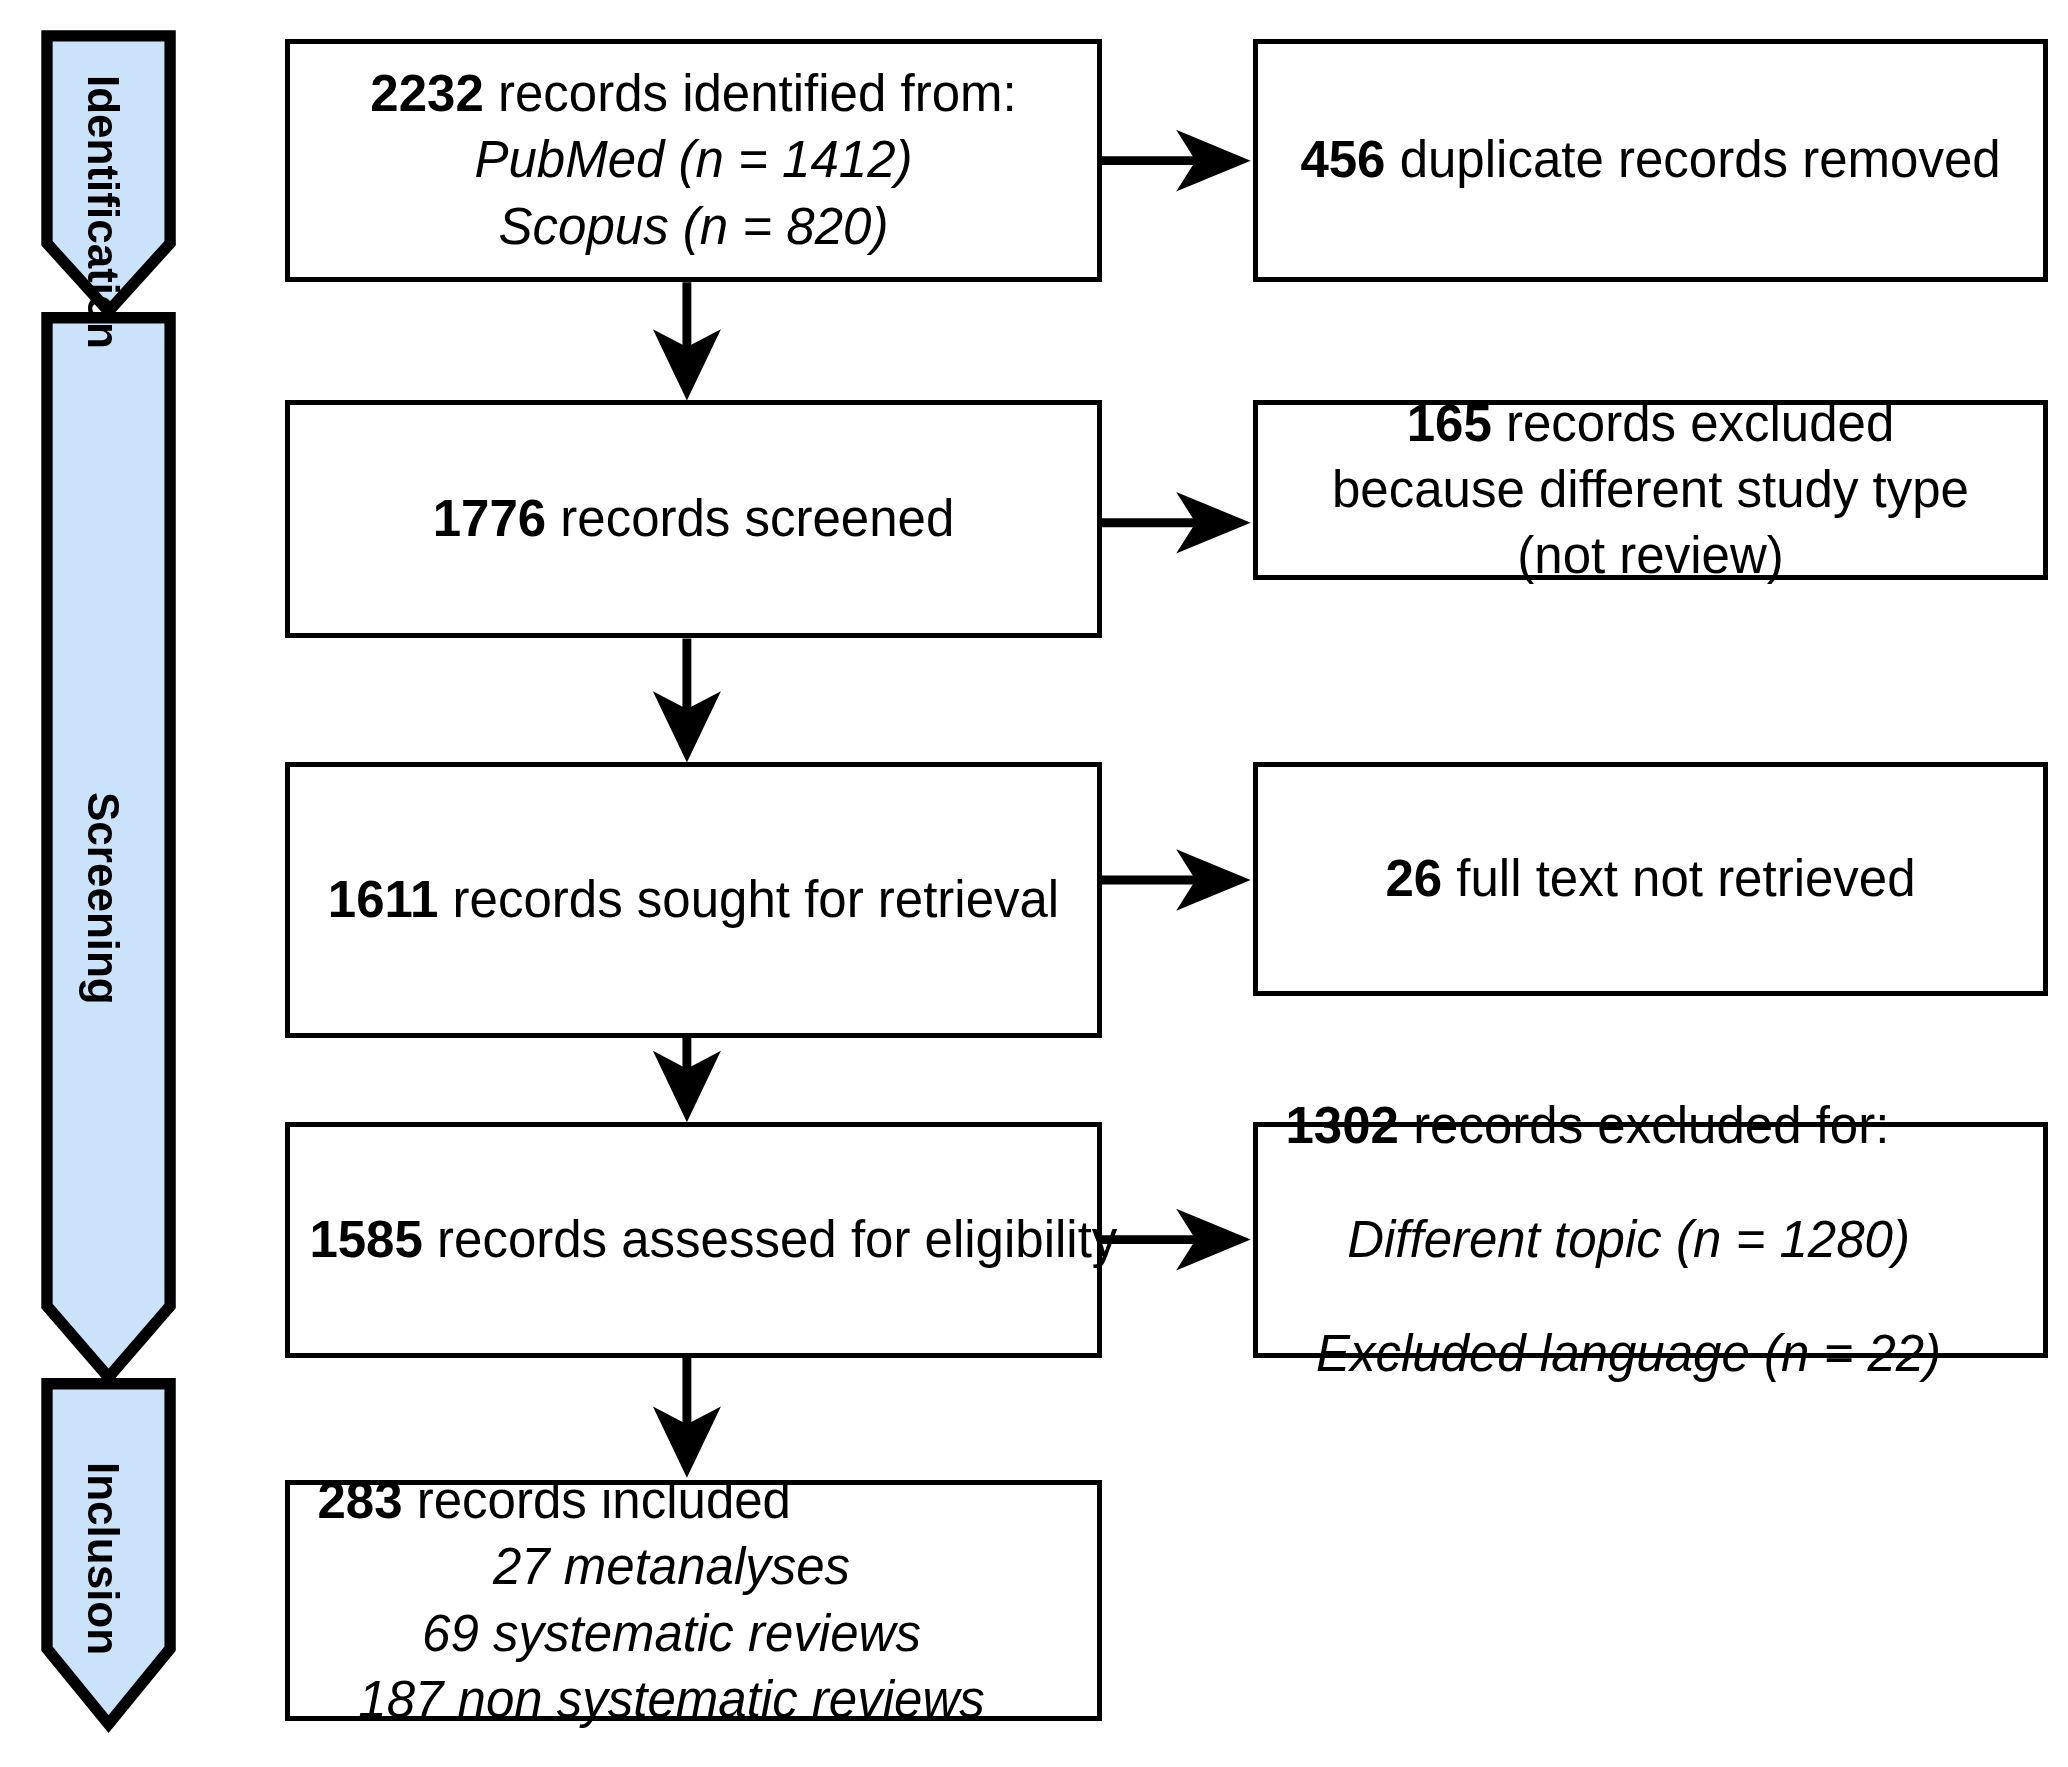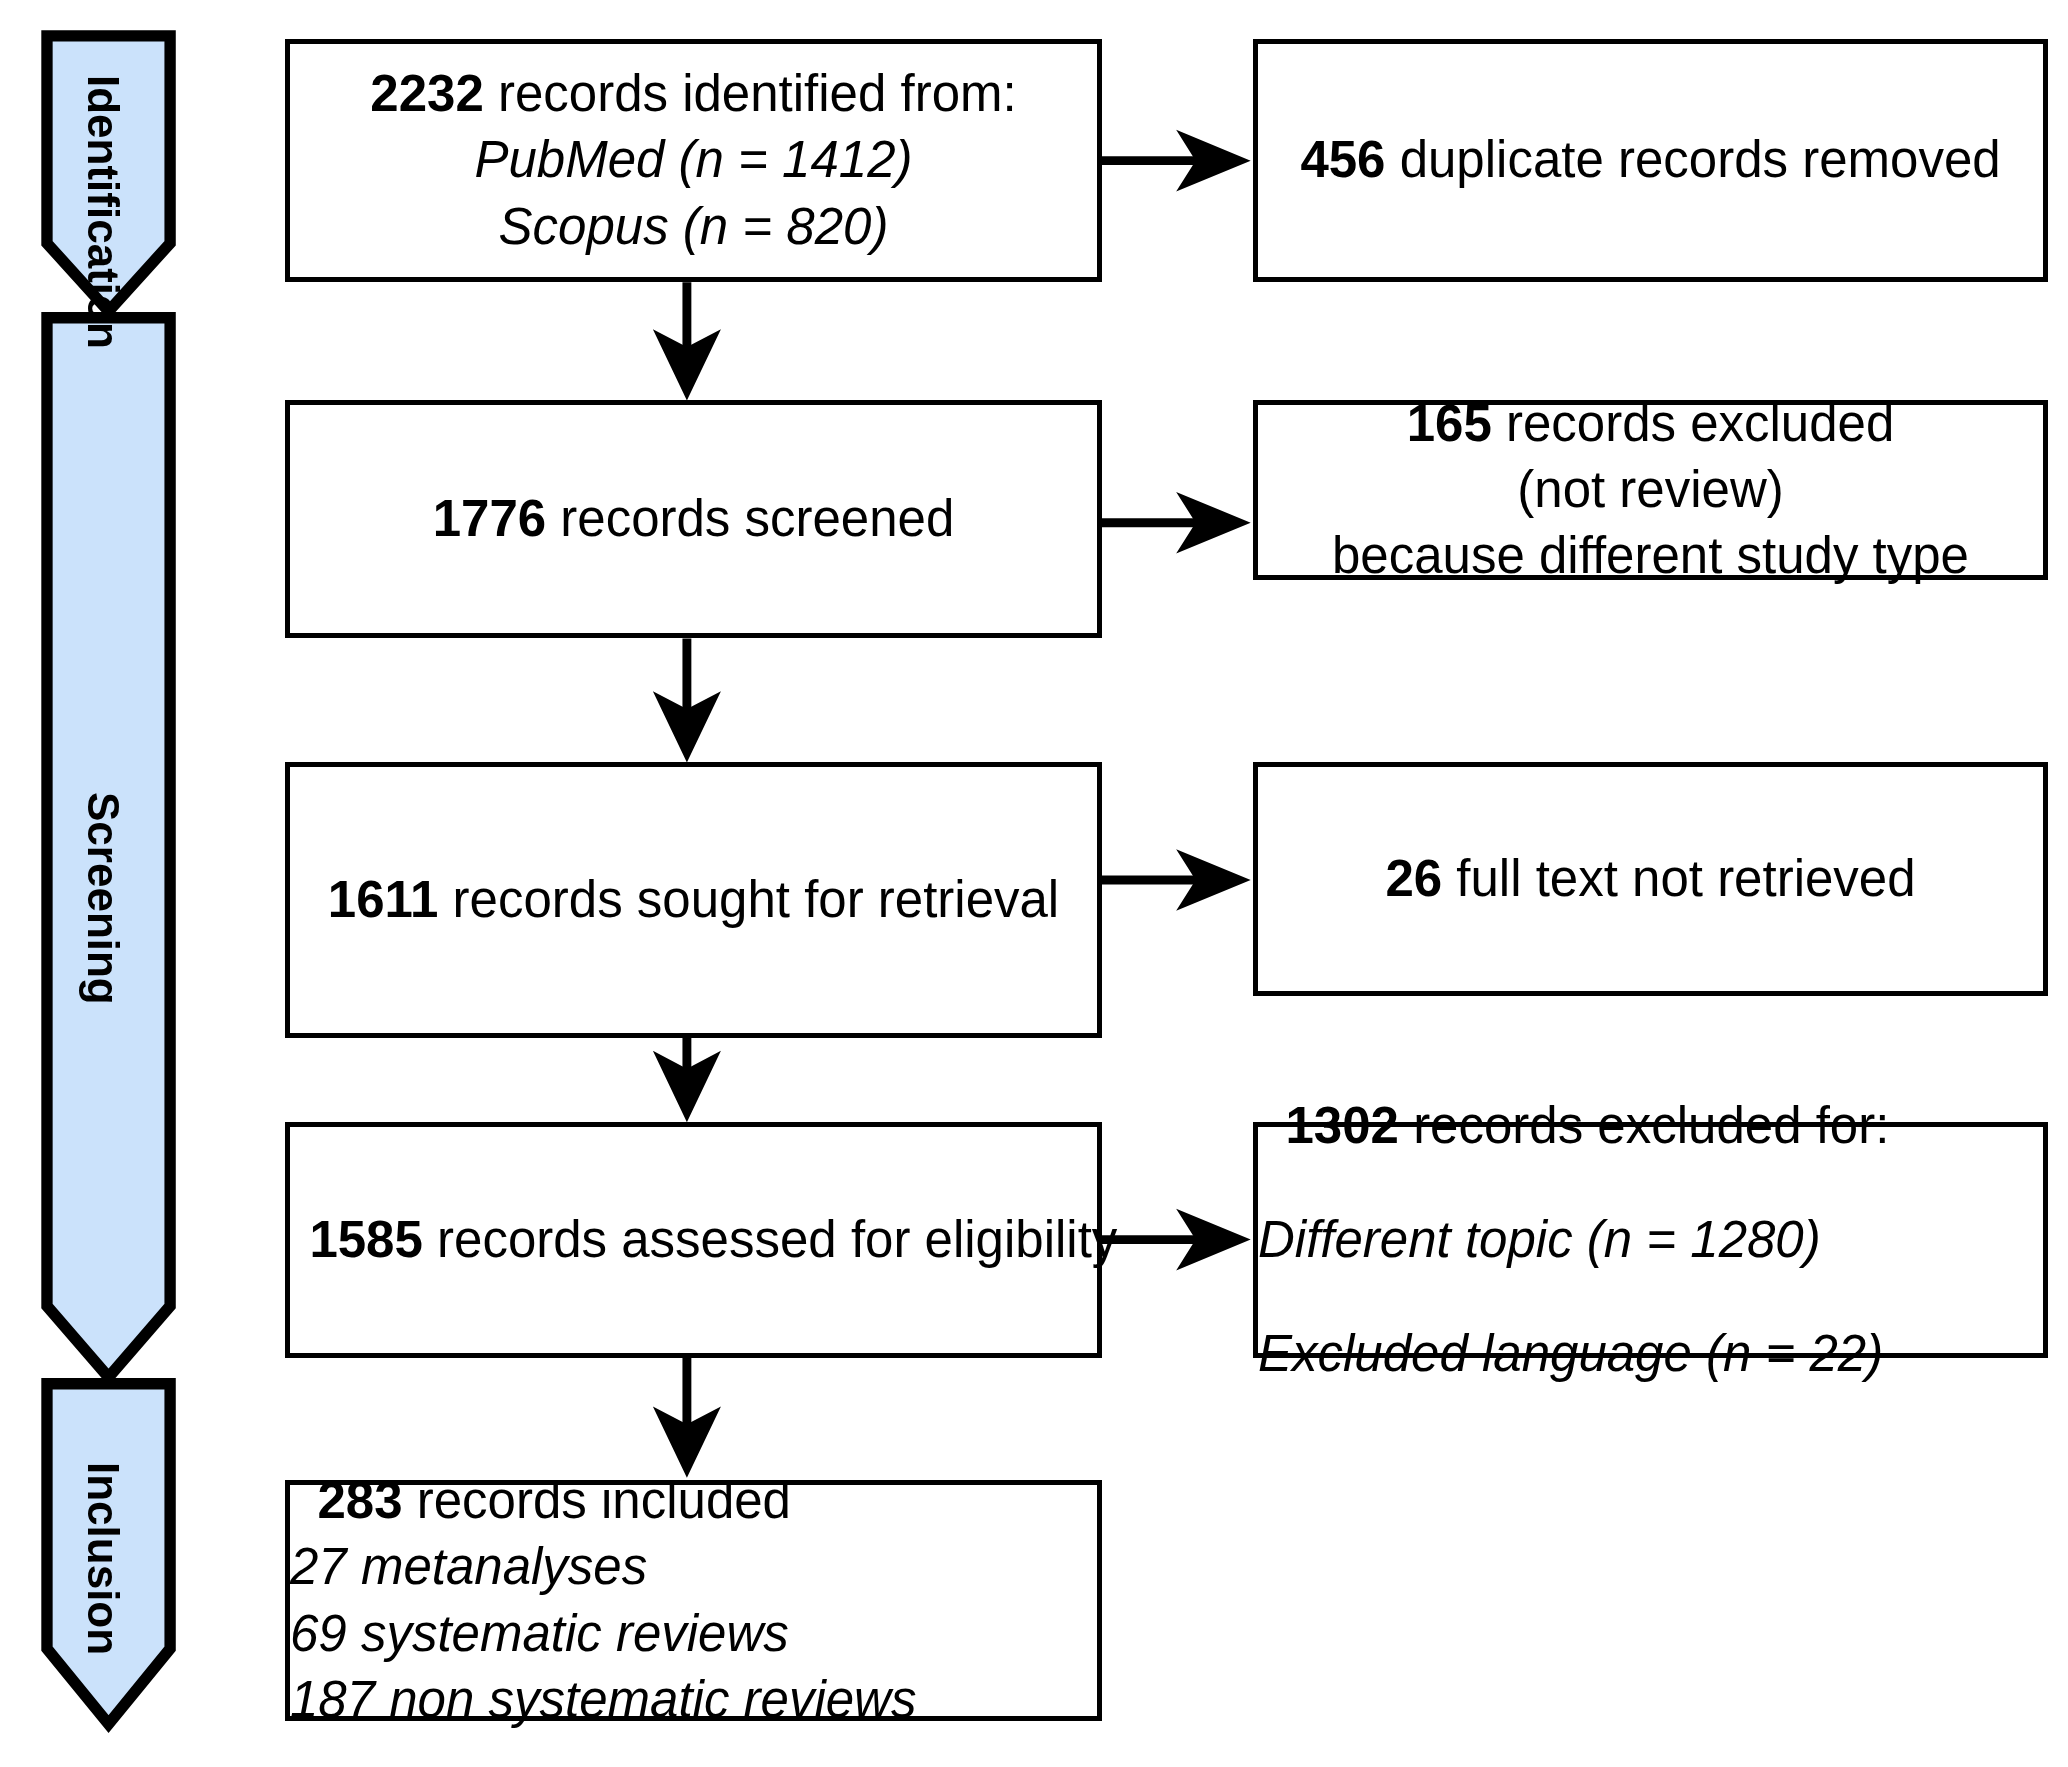--- a/index.html
+++ b/index.html
@@ -36,21 +36,21 @@
   .pline {
     font-size: 51px;
     line-height: 1.30;
     color: #000000;
     white-space: nowrap;
   }
   .pline b { font-weight: bold; }
   .pline.it { font-style: italic; }
   .align-center { text-align: center; padding: 0 19.4px; }
   .align-left   { text-align: left;  padding-left: 27.5px; }
-  .align-right  { text-align: left; padding-right: 44px; }
+  .align-right  { text-align: center; padding-right: 44px; }
   svg.overlay {
     position: absolute;
     left: 0; top: 0;
     width: 2068px;
     height: 1768px;
     pointer-events: none;
   }
 </style>
 </head>
 <body>
@@ -127,22 +127,22 @@
   <div class="pbox" style="left:285px; top:400px; width:817px; height:238px;">
     <div class="pline align-center">
       <b>1776</b><span> records screened</span>
     </div>
   </div>
 
   <div class="pbox" style="left:1253px; top:400px; width:795px; height:180px;">
     <div class="pline align-center">
       <b>165</b><span> records excluded</span>
     </div>
+    <div class="pline align-center">because different study type</div>
     <div class="pline align-center">(not review)</div>
-    <div class="pline align-center">because different study type</div>
   </div>
 
   <div class="pbox" style="left:285px; top:762px; width:817px; height:276px;">
     <div class="pline align-center">
       <b>1611</b><span> records sought for retrieval</span>
     </div>
   </div>
 
   <div class="pbox" style="left:1253px; top:762px; width:795px; height:234px;">
     <div class="pline align-center">

